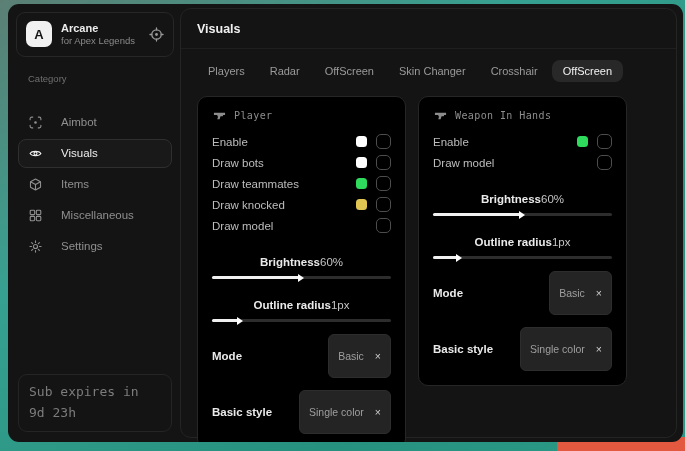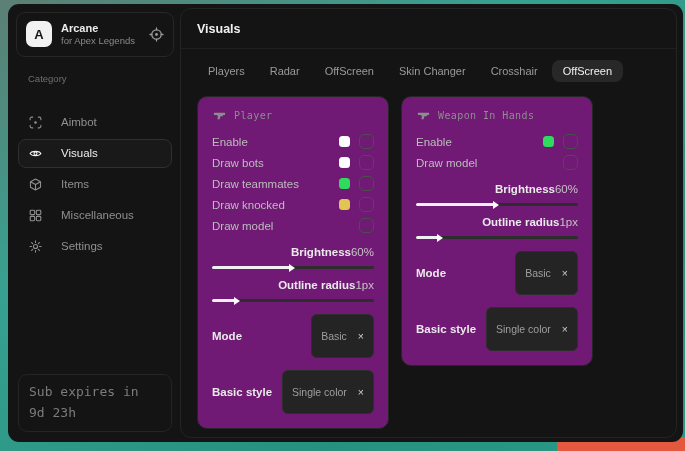--- a/index.html
+++ b/index.html
@@ -53,38 +53,38 @@
   .page-title { font-size: 12.5px; font-weight: 700; color: #f0f0f0; }
   .title-divider { border-top: 1px solid #1f1f1f; margin: 12px -16px 0; }
   .tabs { display: flex; gap: 3px; margin-top: 11px; }
   .tab {
     font-size: 11px; color: #9a9a9a; padding: 5px 11px; border-radius: 8px; cursor: pointer;
     white-space: nowrap;
   }
   .tab.active { background: #282828; color: #f2f2f2; }
   .panels { display: flex; gap: 12px; margin-top: 14px; align-items: flex-start; }
   .panel {
-    width: 192px; flex: none; background: #701a75;
+    width: 209px; flex: none; background: #000000;
     border: 1px solid #262626; border-radius: 10px; padding: 11px 14px 14px;
   }
   .panel-header {
     display: flex; align-items: center; gap: 8px; color: #8d8d8d;
     font-family: "DejaVu Sans Mono", monospace; font-size: 10px; letter-spacing: .4px;
     margin-bottom: 9px;
   }
   .panel-header svg { width: 13px; height: 13px; }
   .toggle-row { display: flex; align-items: center; height: 21px; }
   .toggle-label { flex: 1; font-size: 11.5px; color: #bdbdbd; }
   .swatch { width: 11px; height: 11px; border-radius: 3.5px; margin-right: 9px; cursor: pointer; }
   .checkbox {
     width: 15px; height: 15px; border: 1.5px solid #4d4d4d; border-radius: 5px;
     background: transparent; cursor: pointer;
   }
   .slider-block { margin-top: 10px; }
-  .slider-head { display: flex; justify-content: flex-end; align-items: center; }
+  .slider-head { display: flex; justify-content: center; align-items: center; margin-top: 20px; }
   .slider-label { font-size: 11.5px; font-weight: 700; color: #eaeaea; }
   .slider-value { font-size: 11.5px; color: #c4c4c4; }
   .slider-track {
     position: relative; height: 3px; background: #2d2d2d; border-radius: 2px;
     margin-top: 8px; cursor: pointer;
   }
   .slider-fill { position: absolute; left: 0; top: 0; height: 100%; background: #f0f0f0; border-radius: 2px; }
   .slider-thumb {
     position: absolute; top: 50%; transform: translate(-2px, -50%);
     width: 0; height: 0; border-left: 6px solid #ffffff;

